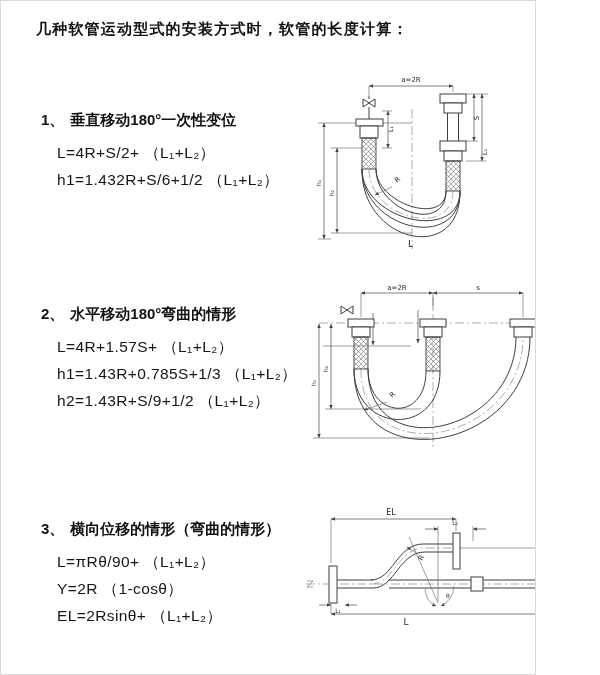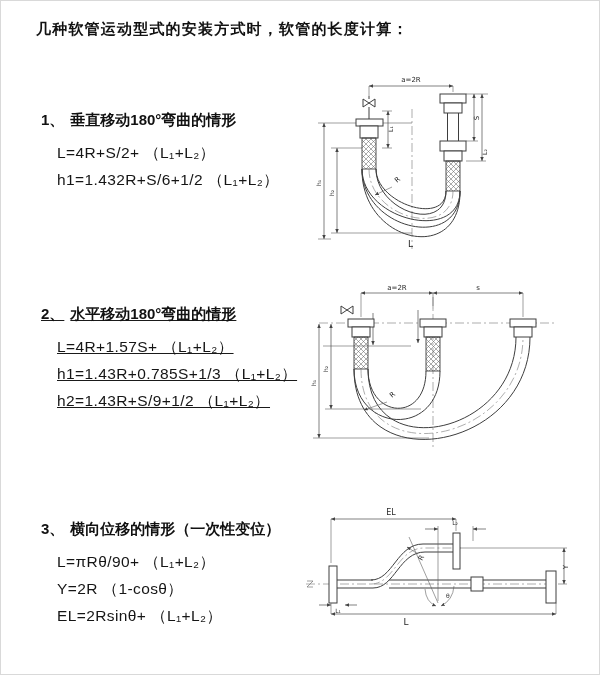--- a/index.html
+++ b/index.html
@@ -1,18 +1,18 @@
 <!DOCTYPE html>
 <html><head>
 <meta charset="utf-8">
 <style>
   * { margin:0; padding:0; box-sizing:border-box; }
   body { background:#fff; font-family:"Liberation Sans", sans-serif; }
   .page {
-    position:relative; width:600px; height:675px; background:#fff;
+    position:relative; width:536px; height:675px; background:#fff;
     border:1px solid #d9d9d9; overflow:hidden;
     font-family:"Liberation Sans", sans-serif; color:#1a1a1a;
   }
   .title {
     position:absolute; left:35px; top:19px;
     font-size:15px; font-weight:600; letter-spacing:1.2px; color:#111;
   }
   .section { position:absolute; left:40px; }
   .sec-head { font-size:15px; font-weight:600; color:#111; white-space:nowrap; }
   .sec-head .num { margin-right:6px; }
@@ -30,21 +30,21 @@
 </style>
 </head>
 <body>
 
 <div class="page">
 
   <div class="title">几种软管运动型式的安装方式时，软管的长度计算：</div>
 
   <div class="section" style="top:110px;">
     <div class="sec-head">
-      <span class="num">1、</span><span>垂直移动180°弯曲的情形</span>
+      <span class="num">1、</span><span>垂直移动180°一次性变位</span>
     </div>
     <div class="formulas">
       <div class="formula">L=4R+S/2+ （L₁+L₂）</div>
       <div class="formula">h1=1.432R+S/6+1/2 （L₁+L₂）</div>
     </div>
   </div>
 
   <svg class="dwg" style="left:315px; top:68px;" width="280" height="195" viewBox="0 0 280 195">
     <defs>
       <marker id="ar1" viewBox="0 0 10 10" refX="9" refY="5" markerWidth="7" markerHeight="7" orient="auto-start-reverse">
@@ -97,21 +97,21 @@
       <path class="ln" d="M46,100 C45,174 145,196 144,122"></path>
       <path class="cl" d="M53,100 C53,150 137,170 137,122"></path>
     </g>
     <g>
       <path class="th" d="M76,118 L59,126" marker-end="url(#ar1)"></path>
       <text class="dl" transform="rotate(-40 81,114)" x="81" y="114">R</text>
       <text class="dl3" x="92" y="178">L</text>
     </g>
   </svg>
 
-  <div class="section" style="top:304px;text-decoration:underline;">
+  <div class="section" style="top:304px;">
     <div class="sec-head">
       <span class="num">2、</span><span>水平移动180°弯曲的情形</span>
     </div>
     <div class="formulas">
       <div class="formula">L=4R+1.57S+ （L₁+L₂）</div>
       <div class="formula">h1=1.43R+0.785S+1/3 （L₁+L₂）</div>
       <div class="formula">h2=1.43R+S/9+1/2 （L₁+L₂）</div>
     </div>
   </div>
 
@@ -162,21 +162,21 @@
       <path class="cl" d="M50,90 C50,195 212,163 212,58"></path>
     </g>
     <g>
       <path class="th" d="M76,123 L53,131" marker-end="url(#ar2)"></path>
       <text class="dl" transform="rotate(-40 81,119)" x="81" y="119">R</text>
     </g>
   </svg>
 
   <div class="section" style="top:519px;">
     <div class="sec-head">
-      <span class="num">3、</span><span>横向位移的情形（一次性变位）</span>
+      <span class="num">3、</span><span>横向位移的情形（弯曲的情形）</span>
     </div>
     <div class="formulas">
       <div class="formula">L=πRθ/90+ （L₁+L₂）</div>
       <div class="formula">Y=2R （1-cosθ）</div>
       <div class="formula">EL=2Rsinθ+ （L₁+L₂）</div>
     </div>
   </div>
 
   <svg class="dwg" style="left:300px; top:500px;" width="300" height="150" viewBox="0 0 300 150">
     <defs>

